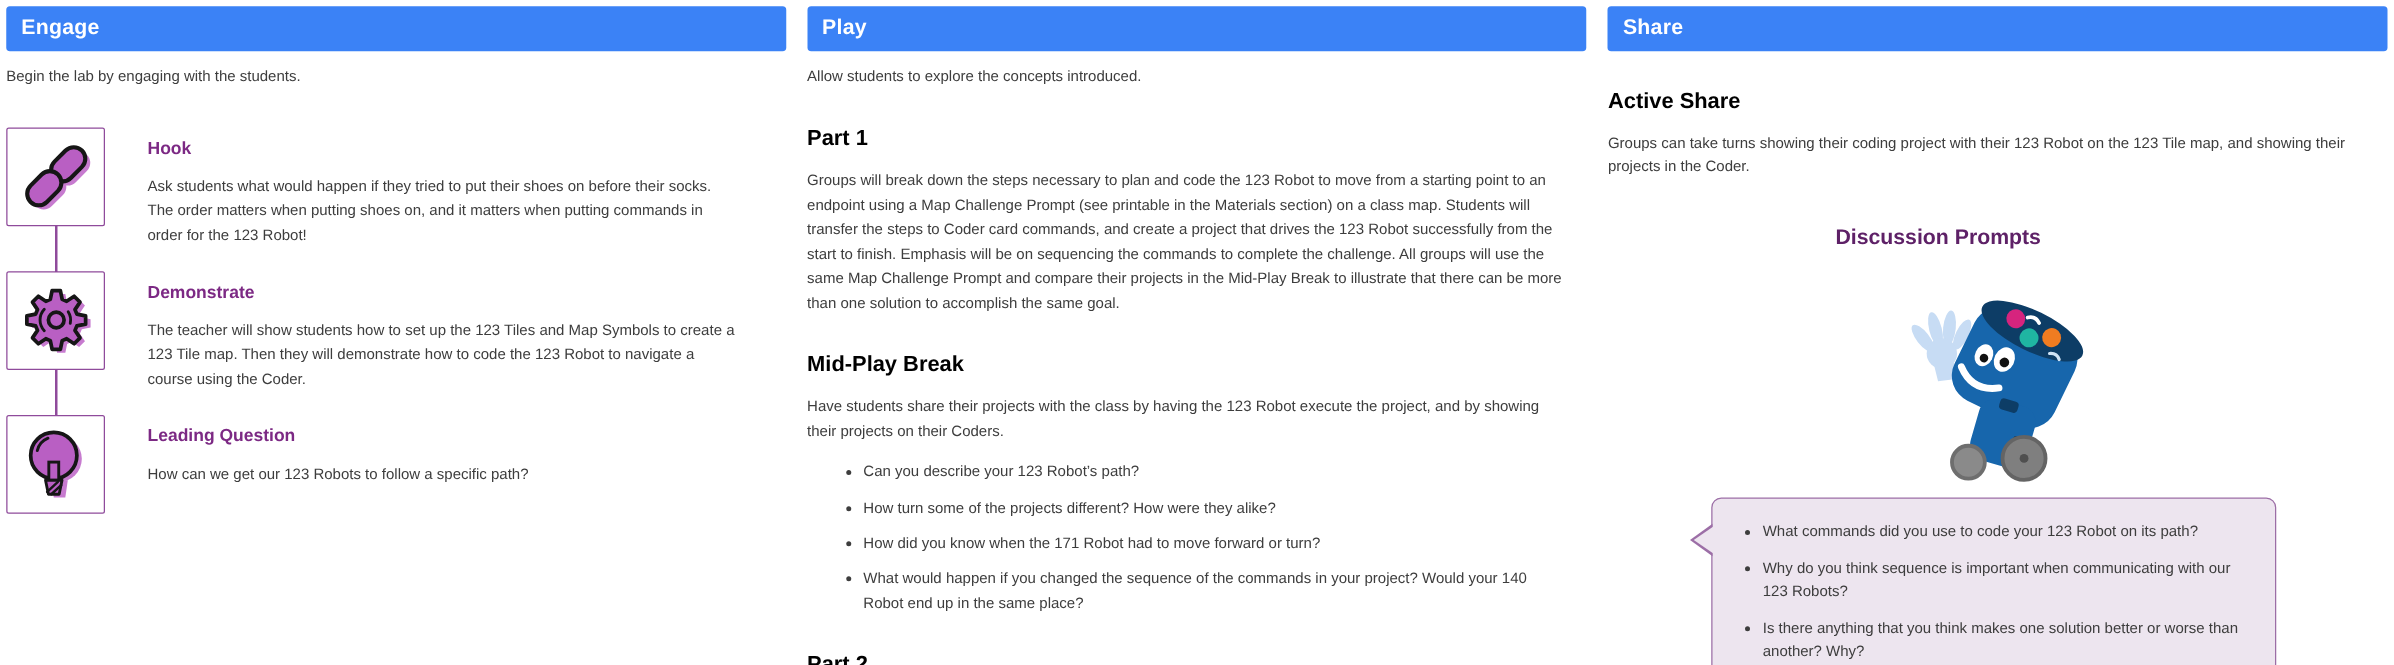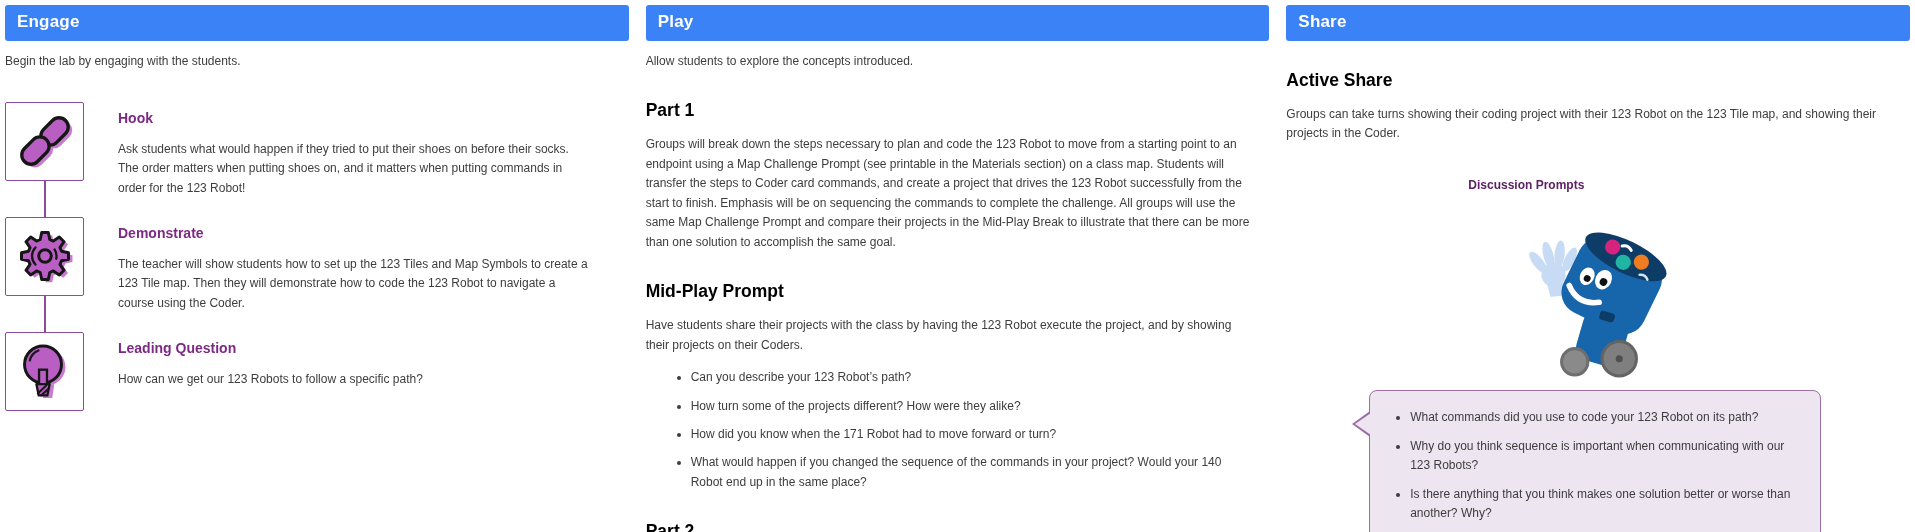--- a/index.html
+++ b/index.html
@@ -44,21 +44,21 @@
     font-size: 17.5px; font-weight: 700; color: #000000;
     margin: 25px 0 11px;
   }
   .sec-body { max-width: 610px; }
   .sec-bullets { margin: 13px 0 0; padding-left: 45px; }
   .sec-bullets li { margin-bottom: 9px; max-width: 540px; }
 
   
   .discussion { margin-top: 32px; }
   .discussion-heading {
-    font-size: 12px; font-weight: 700; color: #5E2167;
+    font-size: 17px; font-weight: 700; color: #5E2167;
     margin: 0 0 9px 182px;
   }
   .discussion-row { display: flex; align-items: center; flex-direction: column; }
   .mascot { width: 172px; height: 172px; flex-shrink: 0; margin-top: 6px; }
   .bubble {
     position: relative; flex: 1;
     background: #EDE5EF; border: 1.5px solid #9C6EA6; border-radius: 8px;
     padding: 12px 20px 10px 8px; margin: 8px 4px 0 -2px;
   }
   .bubble::before {
@@ -158,21 +158,21 @@
       <span>Play</span>
     </header>
     <p class="intro">Allow students to explore the concepts introduced.</p>
 
     <div>
       <h2 class="sec-heading">Part 1</h2>
       <p class="sec-body">Groups will break down the steps necessary to plan and code the 123 Robot to move from a starting point to an endpoint using a Map Challenge Prompt (see printable in the Materials section) on a class map. Students will transfer the steps to Coder card commands, and create a project that drives the 123 Robot successfully from the start to finish. Emphasis will be on sequencing the commands to complete the challenge.  All groups will use the same Map Challenge Prompt and compare their projects in the Mid-Play Break to illustrate that there can be more than one solution to accomplish the same goal.</p>
     </div>
 
     <div>
-      <h2 class="sec-heading">Mid-Play Prompt</h2>
+      <h2 class="sec-heading">Mid-Play Break</h2>
       <p class="sec-body">Have students share their projects with the class by having the 123 Robot execute the project, and by showing their projects on their Coders.</p>
       <ul class="sec-bullets">
         <li>Can you describe your 123 Robot’s path?</li>
         <li>How turn some of the projects different? How were they alike?</li>
         <li>How did you know when the 171 Robot had to move forward or turn?</li>
         <li>What would happen if you changed the sequence of the commands in your project? Would your 140 Robot end up in the same place?</li>
       </ul>
     </div>
 
     <div>

